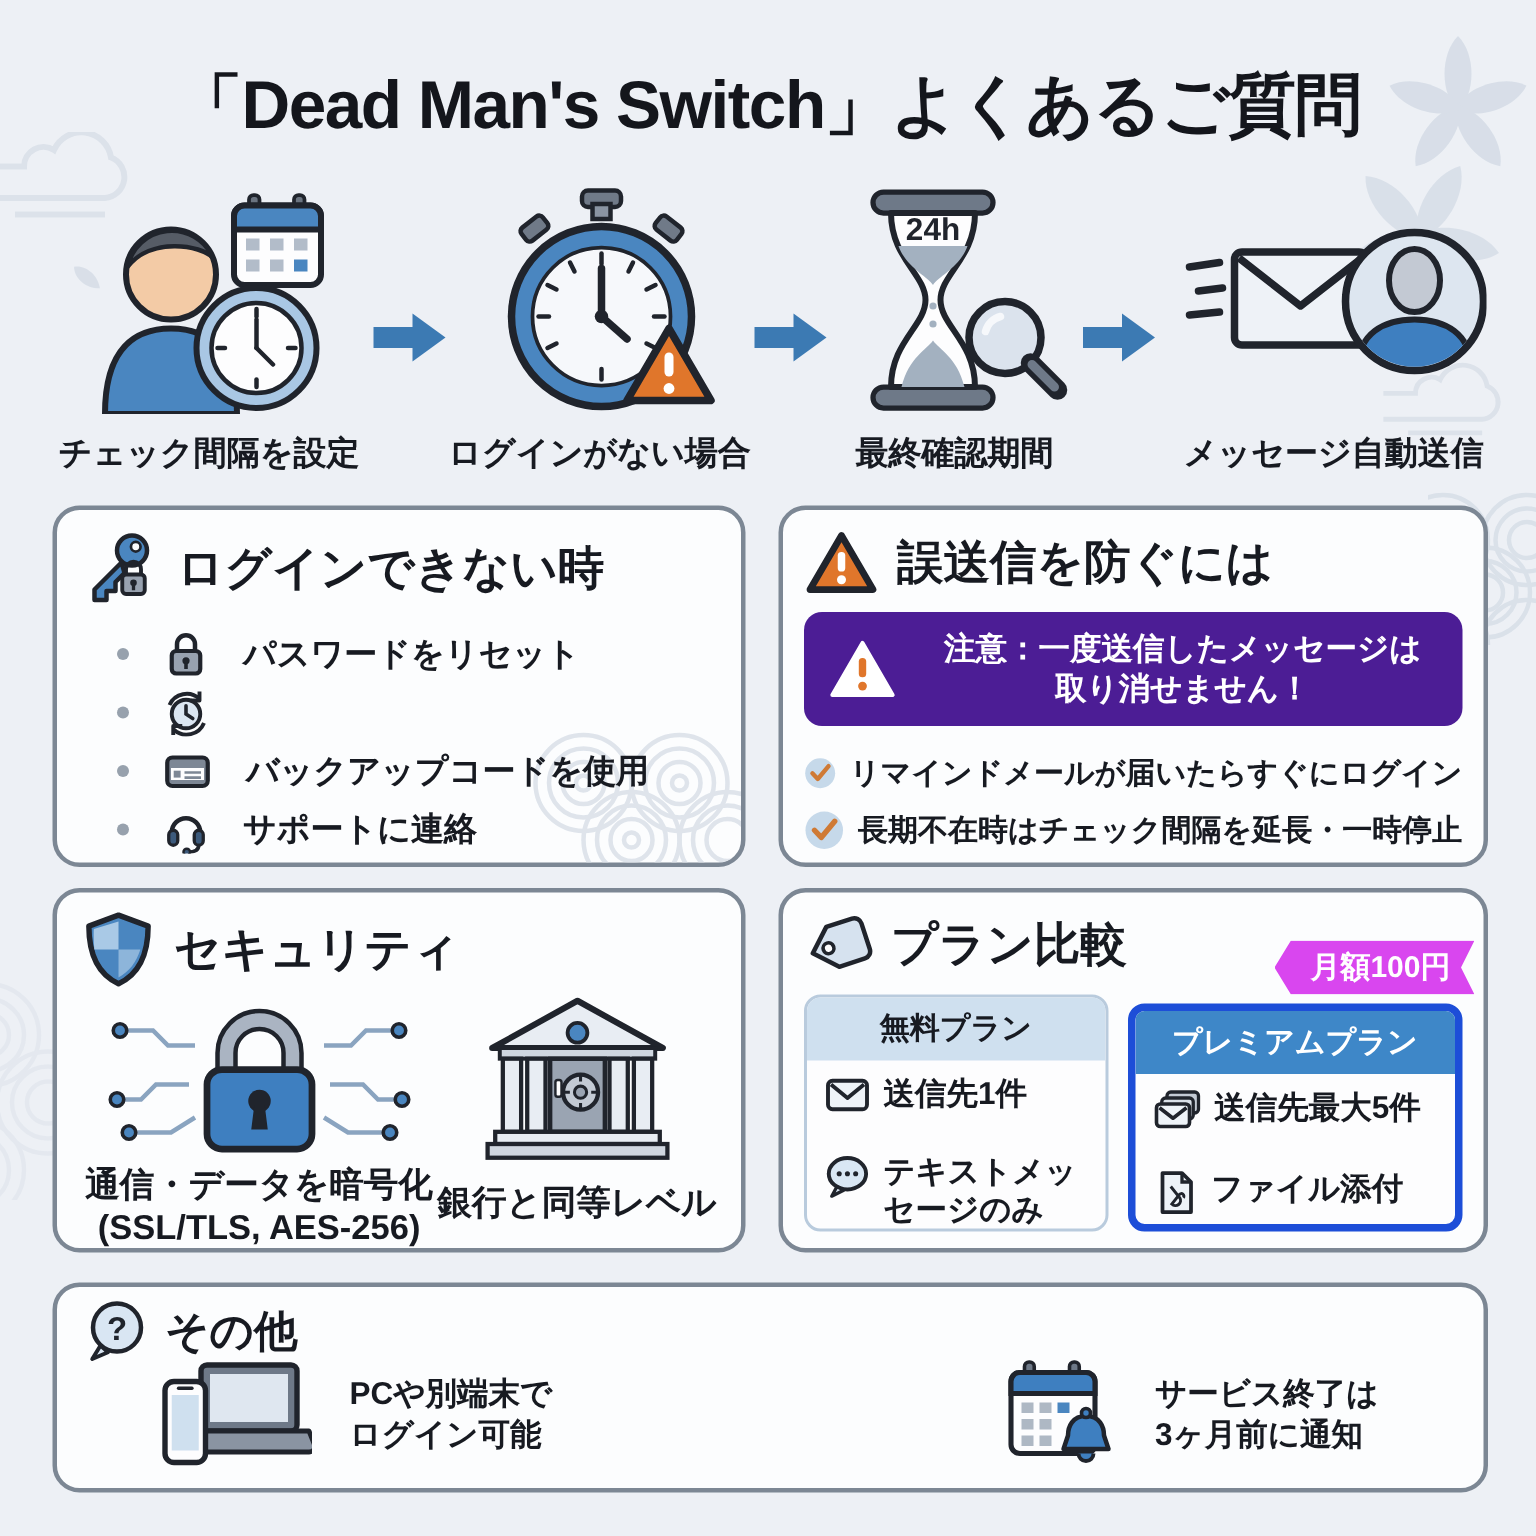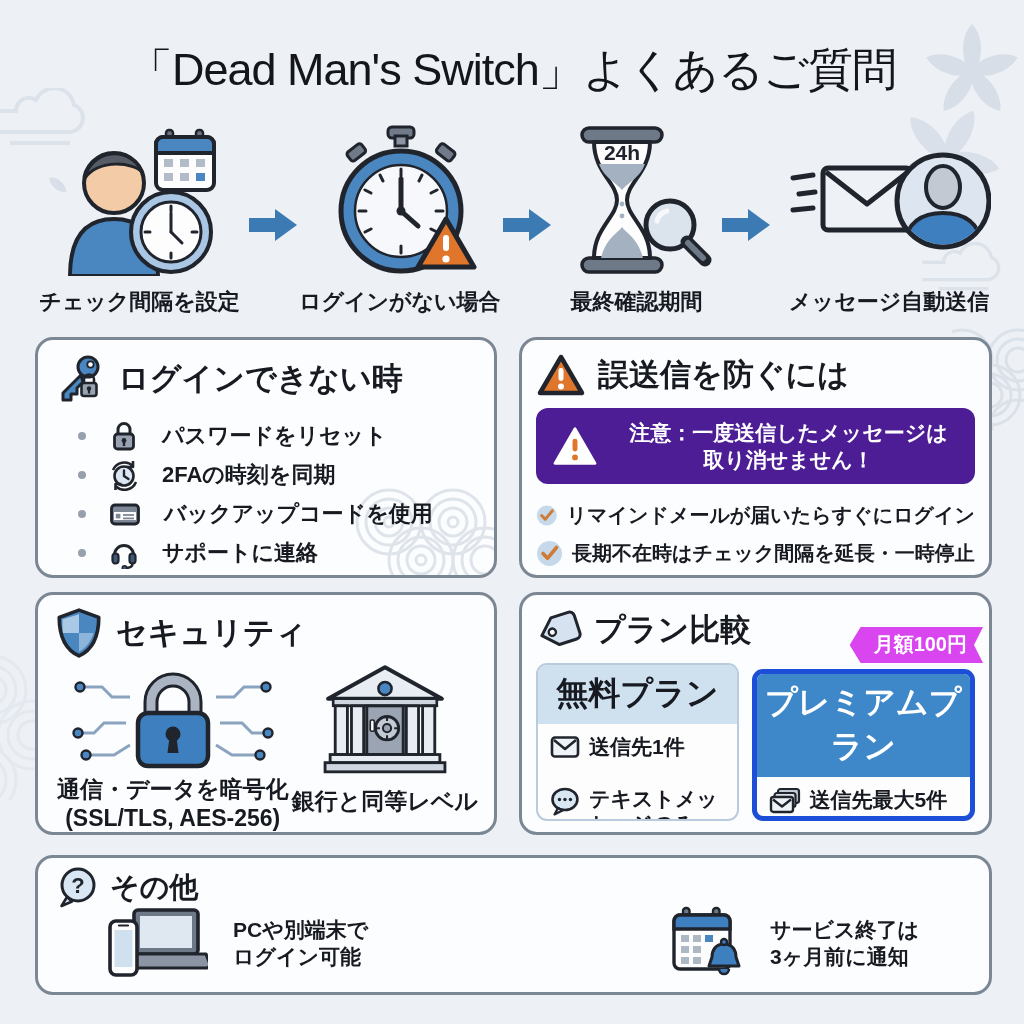--- a/index.html
+++ b/index.html
@@ -10,21 +10,21 @@
     font-family:"Liberation Sans","DejaVu Sans",sans-serif;
   }
   .page { position:absolute; inset:0; }
 
   
   .decor { position:absolute; z-index:0; pointer-events:none; }
 
   
   .title {
     position:absolute; top:40px; left:0; right:0; z-index:2;
-    text-align:center; font-size:45px; font-weight:400; letter-spacing:-1px;
+    text-align:center; font-size:45px; font-weight:700; letter-spacing:-1px;
     margin:0; color:#14161c;
   }
 
   
   .flow {
     position:absolute; top:125px; left:32px; right:18px; z-index:2;
     display:flex; align-items:flex-start;
   }
   .step { display:flex; flex-direction:column; align-items:center; }
   .step-icon { height:152px; display:flex; align-items:center; justify-content:center; }
@@ -77,21 +77,21 @@
   .plan-badge {
     position:absolute; top:32px; right:6px; z-index:3;
     background:#d946ef; color:#fff; font-size:20px; font-weight:900;
     padding:4px 16px 5px 24px;
     clip-path:polygon(11px 0, 100% 0, calc(100% - 9px) 50%, 100% 100%, 11px 100%, 0 50%);
   }
   .plan-cols { display:flex; gap:13px; margin-top:8px; position:relative; z-index:2; }
   .plan-col { border-radius:11px; overflow:hidden; background:#fdfdfe; }
   .plan-free { width:203px; border:2px solid #b9cbdd; margin-top:2px; height:158px; }
   .plan-premium { width:224px; border:5px solid #1d4ed8; margin-top:8px; height:152px; }
-  .plan-col-head { text-align:center; font-size:32px; font-weight:900; padding:7px 0 8px; }
+  .plan-col-head { text-align:center; font-size:20px; font-weight:900; padding:7px 0 8px; }
   .plan-free .plan-col-head { background:#cfe0ef; color:#171a21; }
   .plan-premium .plan-col-head { background:#3e87c8; color:#fff; }
   .plan-feats { padding:10px 10px 0 12px; display:flex; flex-direction:column; gap:26px; }
   .plan-feat { display:flex; align-items:flex-start; gap:9px; }
   .plan-feat-text { font-size:21px; font-weight:900; line-height:1.2; }
   .plan-free .plan-feat-text.wrap { width:138px; }
 
   
   .other-items {
     display:flex; align-items:center; justify-content:space-between;
@@ -333,21 +333,20 @@
       <div class="bullet-row">
         <span class="bullet-dot"></span>
         <svg width="30" height="32" viewBox="0 0 30 32">
           <circle cx="15" cy="17" r="9.5" fill="#dbe6f2" stroke="#20242c" stroke-width="2.6"></circle>
           <path d="M15,11.5 V17 l4.5,3" fill="none" stroke="#20242c" stroke-width="2.4" stroke-linecap="round"></path>
           <path d="M4,11 A12.5,12.5 0 0 1 24,7" fill="none" stroke="#20242c" stroke-width="2.6"></path>
           <path d="M24,2 v6 h-6" fill="none" stroke="#20242c" stroke-width="2.6" stroke-linejoin="round"></path>
           <path d="M27,23 A12.5,12.5 0 0 1 7,27.5" fill="none" stroke="#20242c" stroke-width="2.6"></path>
           <path d="M6.5,31 v-6 h6" fill="none" stroke="#20242c" stroke-width="2.6" stroke-linejoin="round"></path>
         </svg>
-        <span class="bullet-text">2FAの時刻を同期</span>
       </div>
       <div class="bullet-row">
         <span class="bullet-dot"></span>
         <svg width="32" height="30" viewBox="0 0 32 30">
           <rect x="2.5" y="6" width="27" height="19" rx="3.5" fill="#7d8795" stroke="#20242c" stroke-width="2.8"></rect>
           <rect x="5" y="13" width="22" height="8" fill="#fdfdfe"></rect>
           <rect x="6.8" y="14.8" width="4.6" height="4.6" fill="#7d8795"></rect>
           <line x1="14" y1="16" x2="25" y2="16" stroke="#7d8795" stroke-width="1.8"></line>
           <line x1="14" y1="19.4" x2="25" y2="19.4" stroke="#7d8795" stroke-width="1.8"></line>
         </svg>

